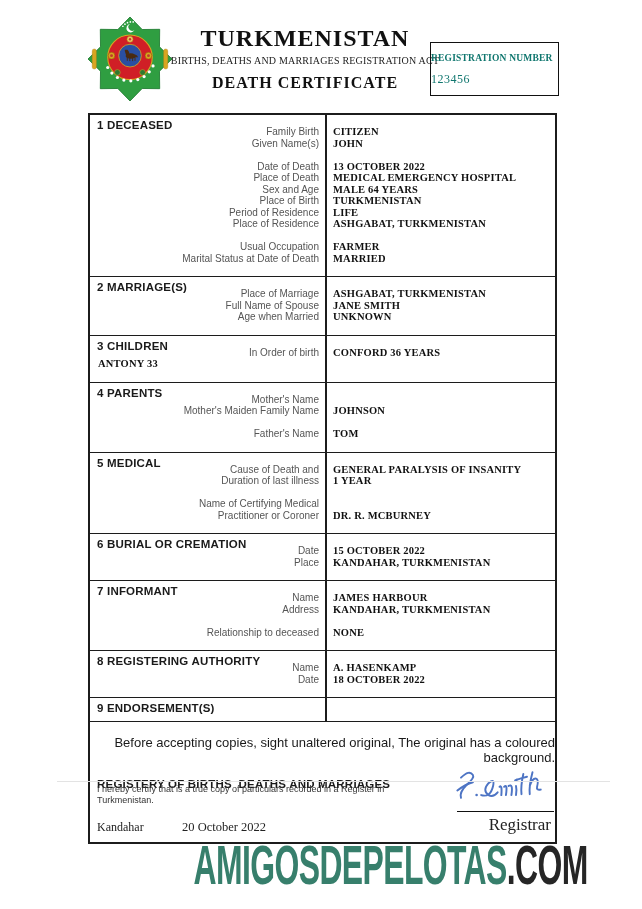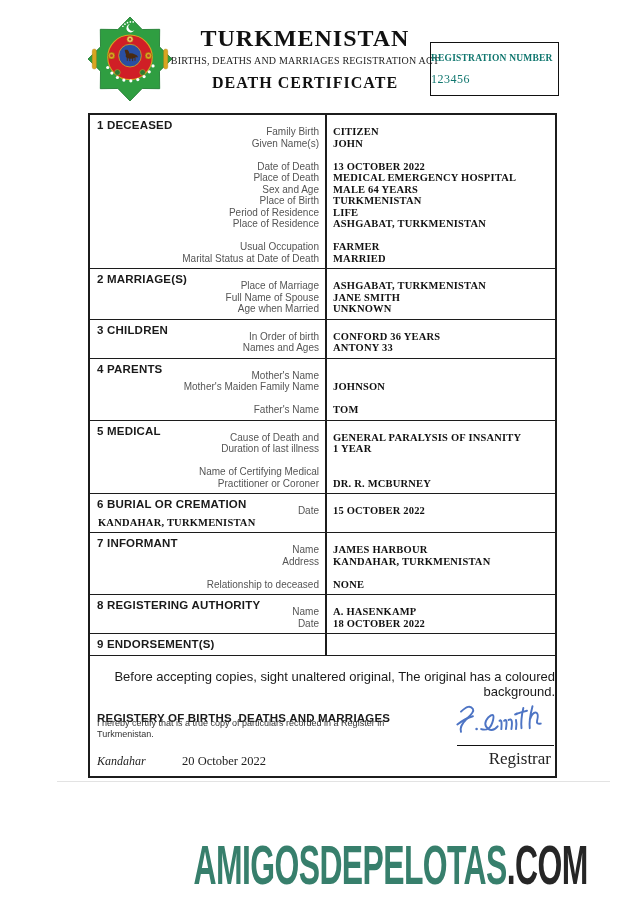--- a/index.html
+++ b/index.html
@@ -12,38 +12,38 @@
   .country{font-family:"Liberation Serif",serif;font-weight:bold;font-size:24px;letter-spacing:1px;line-height:28px;}
   .act{font-family:"Liberation Serif",serif;font-size:10px;letter-spacing:.2px;margin-top:3px;color:#222;}
   .doc-title{font-family:"Liberation Serif",serif;font-weight:bold;font-size:16px;letter-spacing:1px;margin-top:8px;}
   .reg-box{position:absolute;left:430px;top:42px;width:127px;height:52px;border:1.5px solid #111;
            text-align:left;color:#0f766e;}
   .reg-label{font-family:"Liberation Serif",serif;font-weight:bold;font-size:9.5px;margin-top:10px;letter-spacing:.2px;}
   .reg-number{font-family:"Liberation Serif",serif;font-size:12px;margin-top:9px;letter-spacing:.5px;}
 
   
   .cert-table{position:absolute;left:88px;top:113px;width:469px;border:2px solid #1c1c1c;box-sizing:border-box;}
-  .section{position:relative;border-bottom:1.5px solid #1c1c1c;padding:11px 0 4px;min-height:22px;box-sizing:border-box;}
+  .section{position:relative;border-bottom:1.5px solid #1c1c1c;padding:11px 0 12px;min-height:22px;box-sizing:border-box;}
   .section::after{content:"";position:absolute;left:235px;top:0;bottom:0;width:1.5px;background:#1c1c1c;}
   .sec-title{position:absolute;top:4px;left:7px;font-weight:bold;font-size:11.5px;color:#1a1a1a;letter-spacing:.2px;}
   .row{display:flex;min-height:11.5px;line-height:11.5px;}
   .row.spacer{height:11.5px;}
   .lbl{flex:none;width:235px;box-sizing:border-box;padding-right:6px;text-align:right;
        font-size:10px;color:#555;}
   .val{flex:1;padding-left:8px;font-family:"Liberation Serif",serif;font-weight:bold;
        font-size:10.5px;color:#101010;letter-spacing:.2px;}
 
   
   .footer-box{position:relative;height:120px;box-sizing:border-box;}
   .notice{text-align:right;font-weight:normal;font-size:13px;color:#1a1a1a;padding-top:13px;}
   .registry{font-weight:bold;font-size:11.5px;color:#1a1a1a;margin:13px 0 0 7px;letter-spacing:.2px;white-space:pre;}
   .certify{position:absolute;left:7px;top:62px;width:295px;font-size:9px;color:#333;line-height:11px;}
   .sig-svg{position:absolute;right:6px;top:40px;width:110px;height:46px;}
   .sig-line{position:absolute;right:1px;top:89px;width:97px;border-top:1.5px solid #111;}
-  .issue-place{position:absolute;left:7px;bottom:7px;font-family:"Liberation Serif",serif;font-size:12px;color:#222;font-style:italic;}
+  .issue-place{position:absolute;left:7px;bottom:7px;font-family:"Liberation Serif",serif;font-size:12px;color:#222;}
   .issue-date{position:absolute;left:92px;bottom:7px;font-family:"Liberation Serif",serif;font-size:12.5px;color:#222;}
   .registrar{position:absolute;right:4px;bottom:7px;font-family:"Liberation Serif",serif;font-size:17px;color:#222;}
 
   
   .scan-edge{position:absolute;left:57px;top:781px;width:581px;height:1px;background:#e3e3e3;}
   .watermark{position:absolute;right:22px;bottom:16px;font-weight:bold;font-size:55px;line-height:1;
              letter-spacing:-1px;transform:scaleX(.58);transform-origin:100% 100%;white-space:nowrap;}
 </style>
 </head>
 <body>
@@ -185,21 +185,20 @@
           </div>
         </div>
         <div class="section">
           <div class="sec-title">3 CHILDREN</div>
           <div class="rows">
             <div class="row">
               <div class="lbl">In Order of birth</div>
               <div class="val">CONFORD 36 YEARS</div>
             </div>
             <div class="row">
-              <div class="lbl">Names and Ages</div>
               <div class="val">ANTONY 33</div>
             </div>
           </div>
         </div>
         <div class="section">
           <div class="sec-title">4 PARENTS</div>
           <div class="rows">
             <div class="row">
               <div class="lbl">Mother's Name</div>
             </div>
@@ -237,20 +236,21 @@
           </div>
         </div>
         <div class="section">
           <div class="sec-title">6 BURIAL OR CREMATION</div>
           <div class="rows">
             <div class="row">
               <div class="lbl">Date</div>
               <div class="val">15 OCTOBER 2022</div>
             </div>
             <div class="row">
+              <div class="lbl">Place</div>
               <div class="val">KANDAHAR, TURKMENISTAN</div>
             </div>
           </div>
         </div>
         <div class="section">
           <div class="sec-title">7 INFORMANT</div>
           <div class="rows">
             <div class="row">
               <div class="lbl">Name</div>
               <div class="val">JAMES HARBOUR</div>

